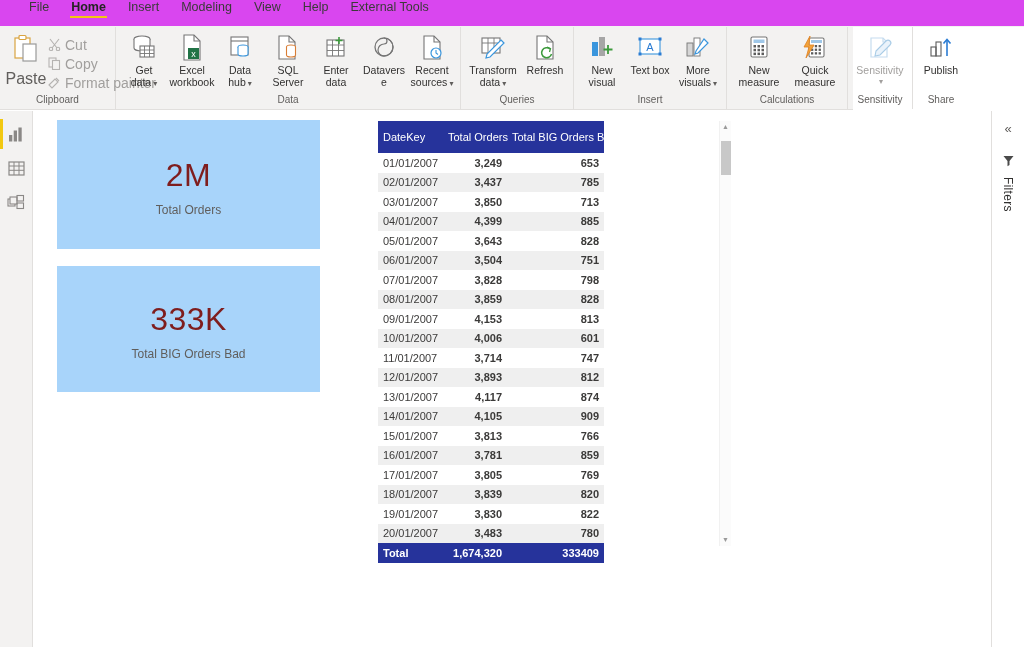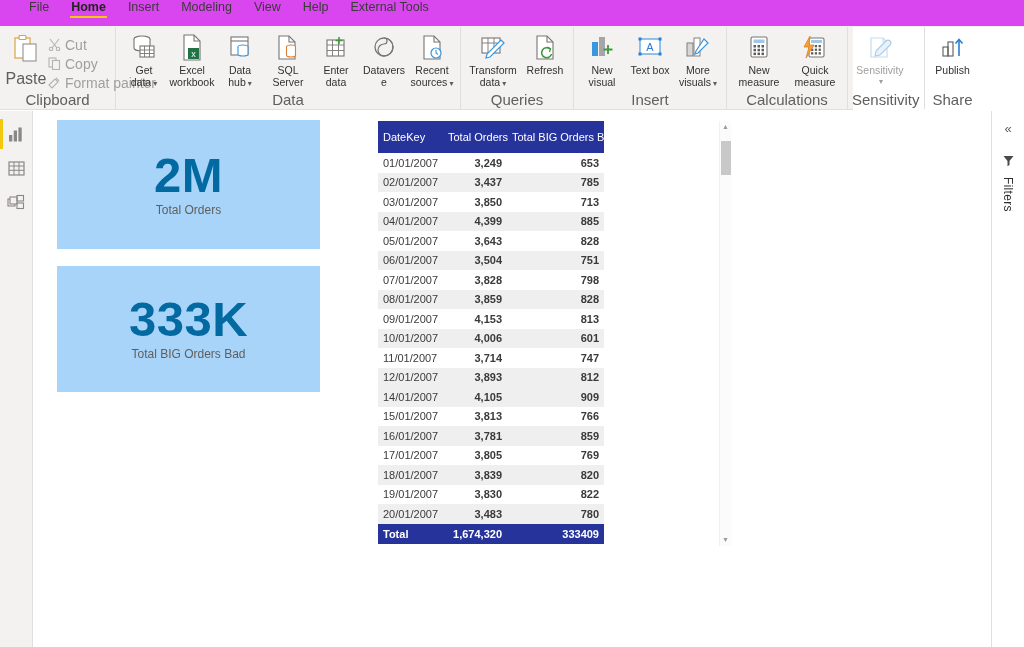--- a/index.html
+++ b/index.html
@@ -49,21 +49,21 @@
     display: flex;
     flex-direction: column;
     justify-content: space-between;
     border-right: 1px solid #e1dfdd;
     padding: 3px 4px 0 4px;
   }
   .rgroup:last-child { border-right: none; }
   .rgroup-items { display: flex; align-items: flex-start; flex: 1; }
   .rgroup-label {
     text-align: center;
-    font-size: 15px;
+    font-size: 10px;
     color: #605e5c;
     padding-bottom: 3px;
     line-height: 12px;
   }
   .ritem {
     display: flex;
     flex-direction: column;
     align-items: center;
     width: 48px;
     padding: 3px 1px 0 1px;
@@ -117,22 +117,22 @@
   }
 
   
   .card {
     position: absolute;
     background: #a8d4fa;
     display: flex; flex-direction: column;
     align-items: center; justify-content: center;
   }
   .card .value {
-    font-size: 49px; color: #0369a1; line-height: 44px;
-    font-weight: bold; letter-spacing: 0.5px;
+    font-size: 32px; color: #7f1d1d; line-height: 44px;
+    font-weight: normal; letter-spacing: 0.5px;
   }
   .card .caption { font-size: 12px; color: #605e5c; margin-top: 6px; }
   #card-orders { left: 24px; top: 9px; width: 263px; height: 129px; }
   #card-bad    { left: 24px; top: 155px; width: 263px; height: 126px; }
 
   
   .tablevis { position: absolute; left: 345px; top: 10px; width: 226px; }
   table.pbi { border-collapse: collapse; width: 226px; font-size: 11px; table-layout: fixed; }
   table.pbi th {
     background: #26339b; color: #ffffff; font-weight: normal;
@@ -569,20 +569,25 @@
           <tr class="even">
             <td class="c0">11/01/2007</td>
             <td class="c1">3,714</td>
             <td class="c2">747</td>
           </tr>
           <tr class="odd">
             <td class="c0">12/01/2007</td>
             <td class="c1">3,893</td>
             <td class="c2">812</td>
           </tr>
+          <tr class="even">
+            <td class="c0">13/01/2007</td>
+            <td class="c1">4,117</td>
+            <td class="c2">874</td>
+          </tr>
           <tr class="odd">
             <td class="c0">14/01/2007</td>
             <td class="c1">4,105</td>
             <td class="c2">909</td>
           </tr>
           <tr class="even">
             <td class="c0">15/01/2007</td>
             <td class="c1">3,813</td>
             <td class="c2">766</td>
           </tr>

